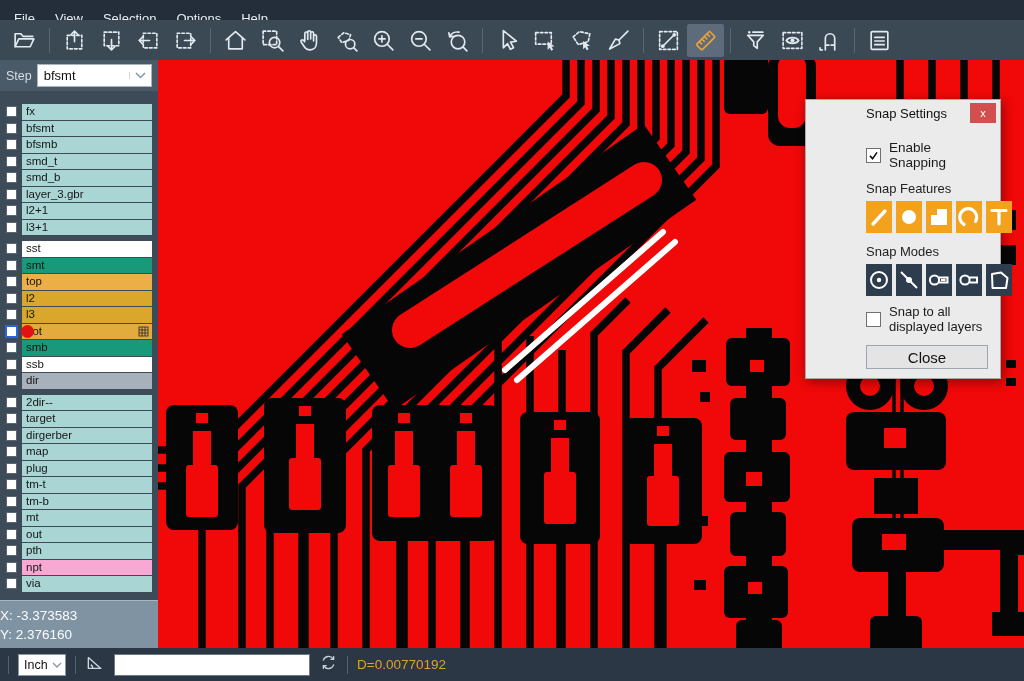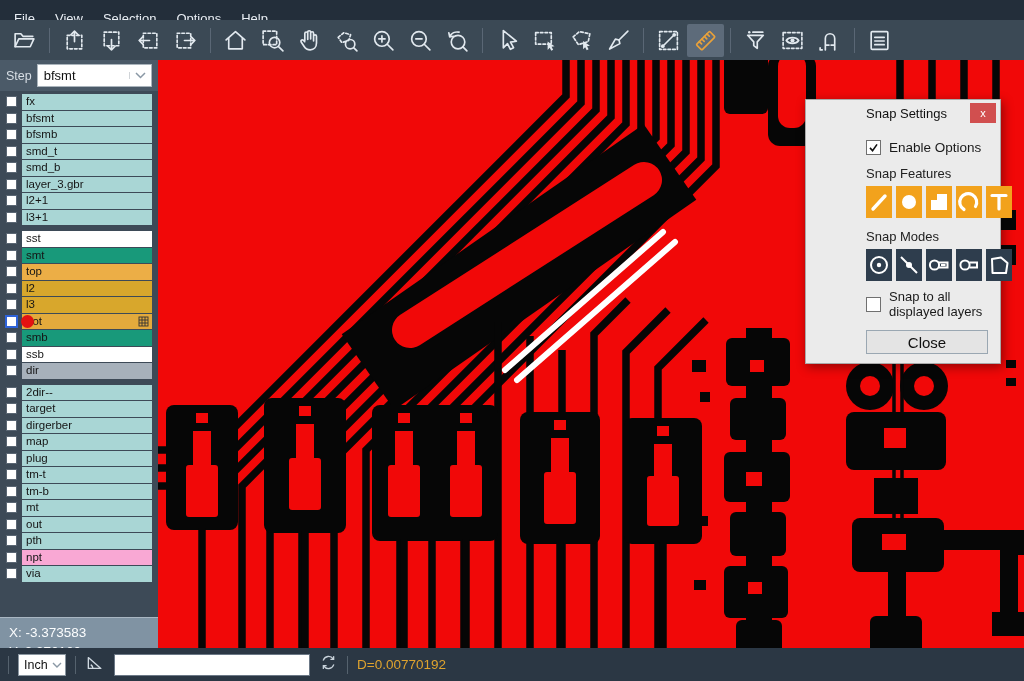--- a/index.html
+++ b/index.html
@@ -15,39 +15,39 @@
   
   .toolbar { position:absolute; left:0; top:20px; right:0; height:40px; background:#3b4955;
     display:flex; align-items:center; padding-left:6px; }
   .tool-btn { width:37px; height:33px; display:flex; align-items:center; justify-content:center;
     color:#e2e9ef; border-radius:2px; }
   .tool-btn svg { width:25px; height:25px; }
   .tool-btn.active { background:#5d6b7a; color:#e9a13a; }
   .tb-sep { width:1px; height:25px; background:#5a6775; margin:0 6px; }
 
   
-  .sidebar { position:absolute; left:0; top:60px; width:158px; bottom:16px; background:#3d4a57; }
+  .sidebar { position:absolute; left:0; top:60px; width:158px; bottom:33px; background:#3d4a57; }
   .step-row { height:31px; background:#4b5a68; display:flex; align-items:center; padding:0 6px; }
   .step-label { color:#d7dee5; font-size:12.5px; margin-right:5px; }
   .step-select { flex:1; height:23px; background:#fff; display:flex; align-items:center;
     padding:0 2px 0 6px; font-size:13px; color:#111; border:1px solid #aab4bc; }
   .step-select .chev { margin-left:auto; border-left:1px solid #d0d4d8; padding:0 3px 0 5px; display:flex; }
-  .layer-list { padding-top:3px; }
+  .layer-list { padding-top:13px; }
   .layer-group { margin-bottom:6px; }
   .layer-row { display:flex; align-items:center; height:15.5px; margin-bottom:1px; position:relative; }
   .layer-check { width:11px; height:11px; background:#fff; border:1.5px solid #5a6673; margin:0 5px 0 6px; flex:none; }
   .layer-check.sel { border-color:#2d62d8; box-shadow:0 0 0 1px #2d62d8; }
   .layer-dot { position:absolute; left:21px; top:1px; width:13px; height:13px; border-radius:50%;
     background:#e31111; z-index:2; }
   .layer-name { flex:1; height:100%; margin-right:6px; font-size:11.5px; line-height:15px;
     padding-left:4px; color:#151515; position:relative; }
   .layer-grid { position:absolute; right:3px; top:2px; width:11px; height:11px; }
 
   .coord-panel { position:absolute; left:0; right:0; bottom:0; height:48px; background:#8093a3;
-    border-top:1px solid #a9b6c2; color:#fbfdfe; font-size:13.5px; line-height:19px; padding:5px 0 0 9px; }
+    border-top:1px solid #a9b6c2; color:#fbfdfe; font-size:13.5px; line-height:19px; padding:5px 0 0 0; }
 
   
   .canvas-wrap { position:absolute; left:158px; top:60px; right:0; bottom:33px; background:#f10808; }
   .canvas-wrap svg { display:block; width:100%; height:100%; }
 
   
   .statusbar { position:absolute; left:0; bottom:0; right:0; height:33px; background:#2b3744;
     display:flex; align-items:center; padding-left:8px; gap:9px; }
   .sb-sep { width:1px; height:18px; background:#55626e; }
   .unit-select { background:#fff; border:1px solid #8b97a1; width:48px; height:22px; display:flex;
@@ -550,21 +550,21 @@
     <span class="dlg-title-text">Snap Settings</span>
     <span class="dlg-close">x</span>
   </div>
   <div class="dlg-body">
     <div class="chk-row">
       <span class="chk">
         <svg viewBox="0 0 14 14" fill="none" stroke="#111" stroke-width="2">
             <path d="M2.5 7.5 L5.8 11 L11.5 3"></path>
           </svg>
       </span>
-      <span class="chk-label">Enable Options</span>
+      <span class="chk-label">Enable Snapping</span>
     </div>
     <div class="dlg-section">Snap Features</div>
     <div class="btn-row">
       <div class="sq-btn feat">
         <svg viewBox="0 0 26 26" fill="none" stroke="#fff" stroke-width="3.4" stroke-linecap="round">
             <path d="M7 20 L19 7"></path>
           </svg>
       </div>
       <div class="sq-btn feat">
         <svg viewBox="0 0 26 26">

